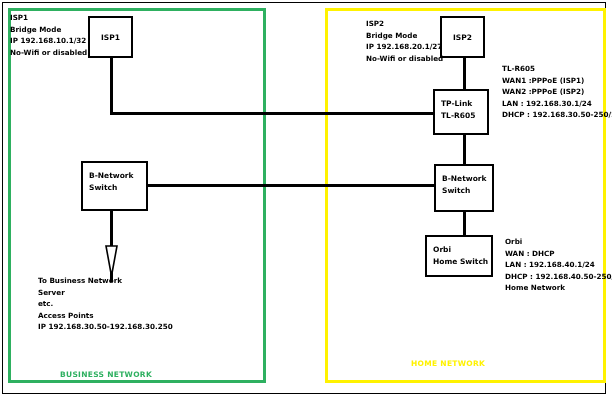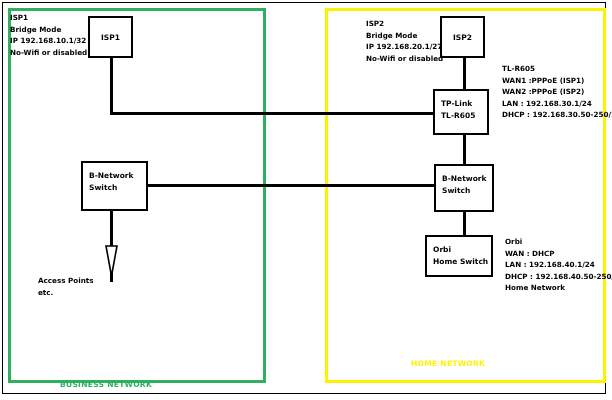--- a/index.html
+++ b/index.html
@@ -41,21 +41,21 @@
     width: 281px; height: 375px;
     border: 3px solid #fff200;
   }
   .zone-label {
     position: absolute;
     font-size: 7.5px;
     font-weight: bold;
     letter-spacing: 0.3px;
     white-space: nowrap;
   }
-  .zone-label-business { left: 60px; top: 380px; color: #2eb060; }
+  .zone-label-business { left: 60px; top: 370px; color: #2eb060; }
   .zone-label-home     { left: 411px; top: 359px; color: #fff200; }
 
   
   .wire {
     position: absolute;
     background: #000000;
   }
   .wire-h { height: 3px; }
   .wire-v { width: 3px; }
 
@@ -203,17 +203,20 @@
 
   <div class="note note-orbi">
     <span class="note-line">Orbi</span>
     <span class="note-line">WAN : DHCP</span>
     <span class="note-line">LAN : 192.168.40.1/24</span>
     <span class="note-line">DHCP : 192.168.40.50-250/24</span>
     <span class="note-line">Home Network</span>
   </div>
 
   <div class="note note-bnet">
+    <span class="note-line">To Business Network</span>
+    <span class="note-line">Server</span>
+    <span class="note-line">etc.</span>
     <span class="note-line">Access Points</span>
-    <span class="note-line">etc.</span>
+    <span class="note-line">IP 192.168.30.50-192.168.30.250</span>
   </div>
 
 </div>
 
 </body></html>

